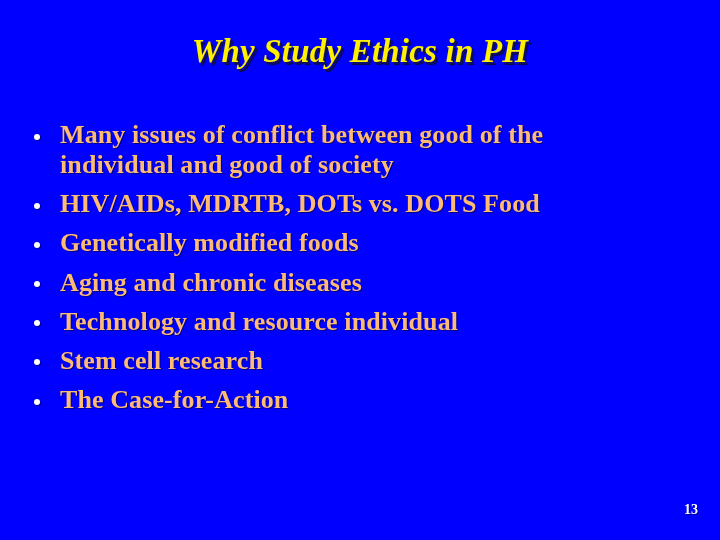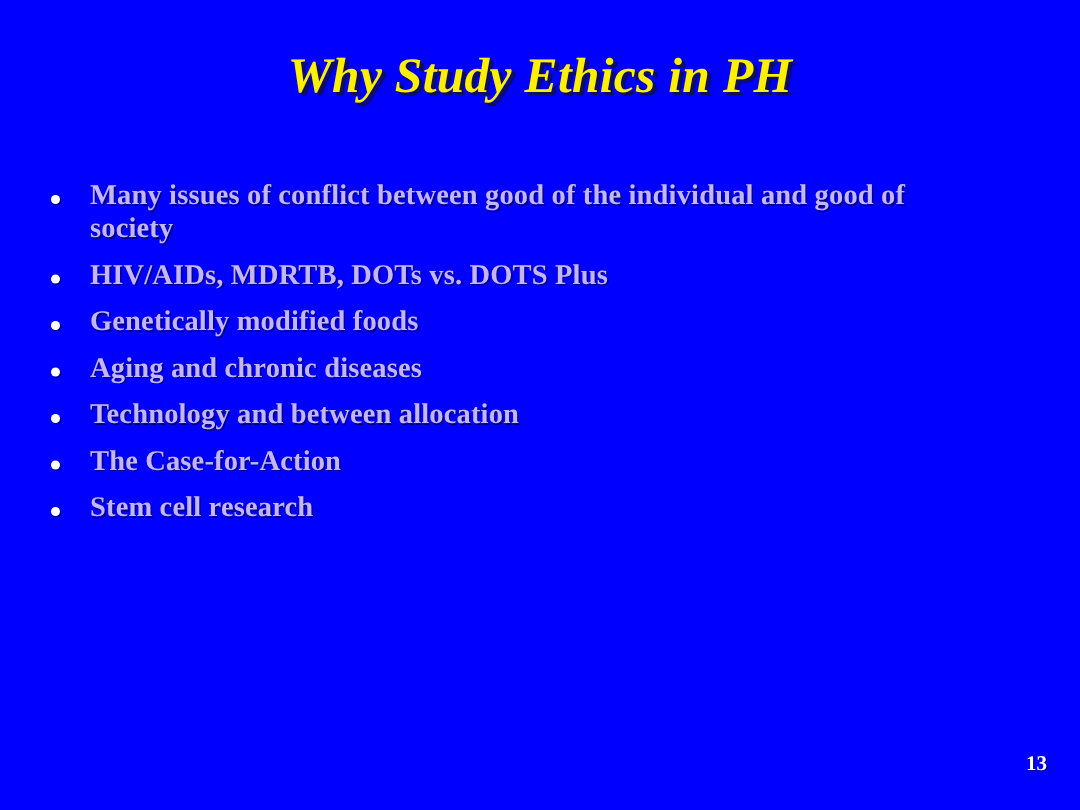--- a/index.html
+++ b/index.html
@@ -51,23 +51,23 @@
     left: 24px;
     width: 600px;
     margin: 0;
     padding: 0;
     list-style: none;
   }
   .bullet-item {
     position: relative;
     padding-left: 36px;
     margin-bottom: 9px;
-    font-size: 19px;
+    font-size: 26px;
     font-weight: bold;
-    color: #c4b5fd;
+    color: #fdba74;
     line-height: 1.16;
     text-shadow: 1px 1px 0 rgba(0,0,40,0.55);
     letter-spacing: 0.1px;
   }
   .bullet-item:last-child {
     margin-bottom: 0;
   }
   .bullet-marker {
     position: absolute;
     left: 10px;
@@ -107,45 +107,45 @@
 
     <li class="bullet-item">
       <span class="bullet-marker"></span>
       <span class="bullet-text">Many issues of conflict between good of the individual and good of society</span>
     </li>
 
 
 
     <li class="bullet-item">
       <span class="bullet-marker"></span>
-      <span class="bullet-text">HIV/AIDs, MDRTB, DOTs vs. DOTS Plus</span>
+      <span class="bullet-text">HIV/AIDs, MDRTB, DOTs vs. DOTS Food</span>
     </li>
 
     <li class="bullet-item">
       <span class="bullet-marker"></span>
       <span class="bullet-text">Genetically modified foods</span>
     </li>
 
     <li class="bullet-item">
       <span class="bullet-marker"></span>
       <span class="bullet-text">Aging and chronic diseases</span>
     </li>
 
     <li class="bullet-item">
       <span class="bullet-marker"></span>
-      <span class="bullet-text">Technology and between allocation</span>
+      <span class="bullet-text">Technology and resource individual</span>
+    </li>
+
+    <li class="bullet-item">
+      <span class="bullet-marker"></span>
+      <span class="bullet-text">Stem cell research</span>
     </li>
 
     <li class="bullet-item">
       <span class="bullet-marker"></span>
       <span class="bullet-text">The Case-for-Action</span>
-    </li>
-
-    <li class="bullet-item">
-      <span class="bullet-marker"></span>
-      <span class="bullet-text">Stem cell research</span>
     </li>
 
   </ul>
 
   <div id="page-number">13</div>
 
 </div>
 
 </body></html>

